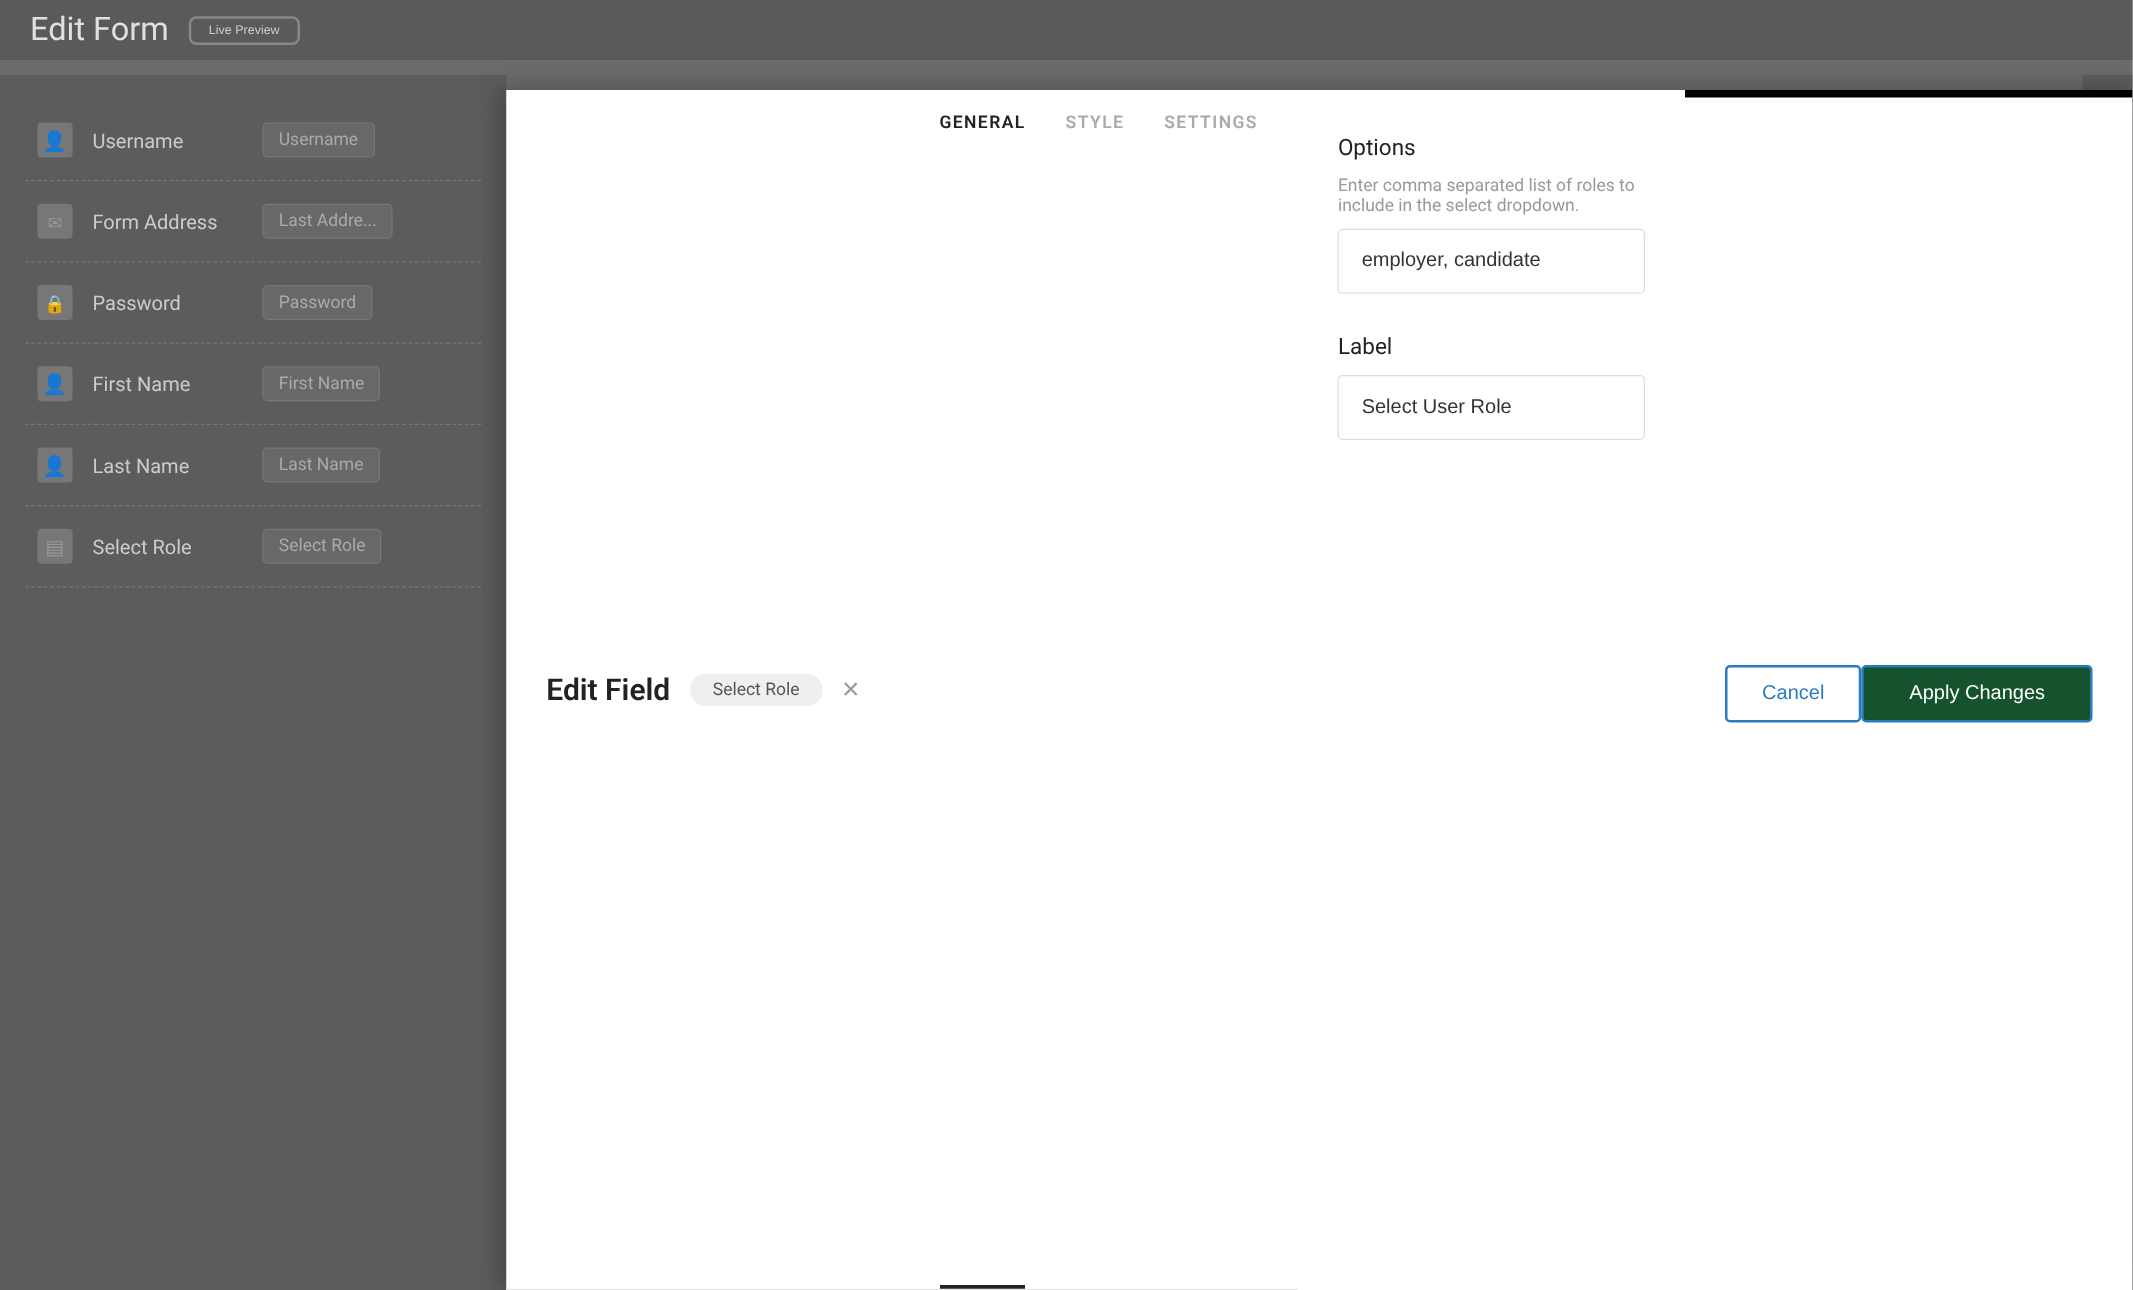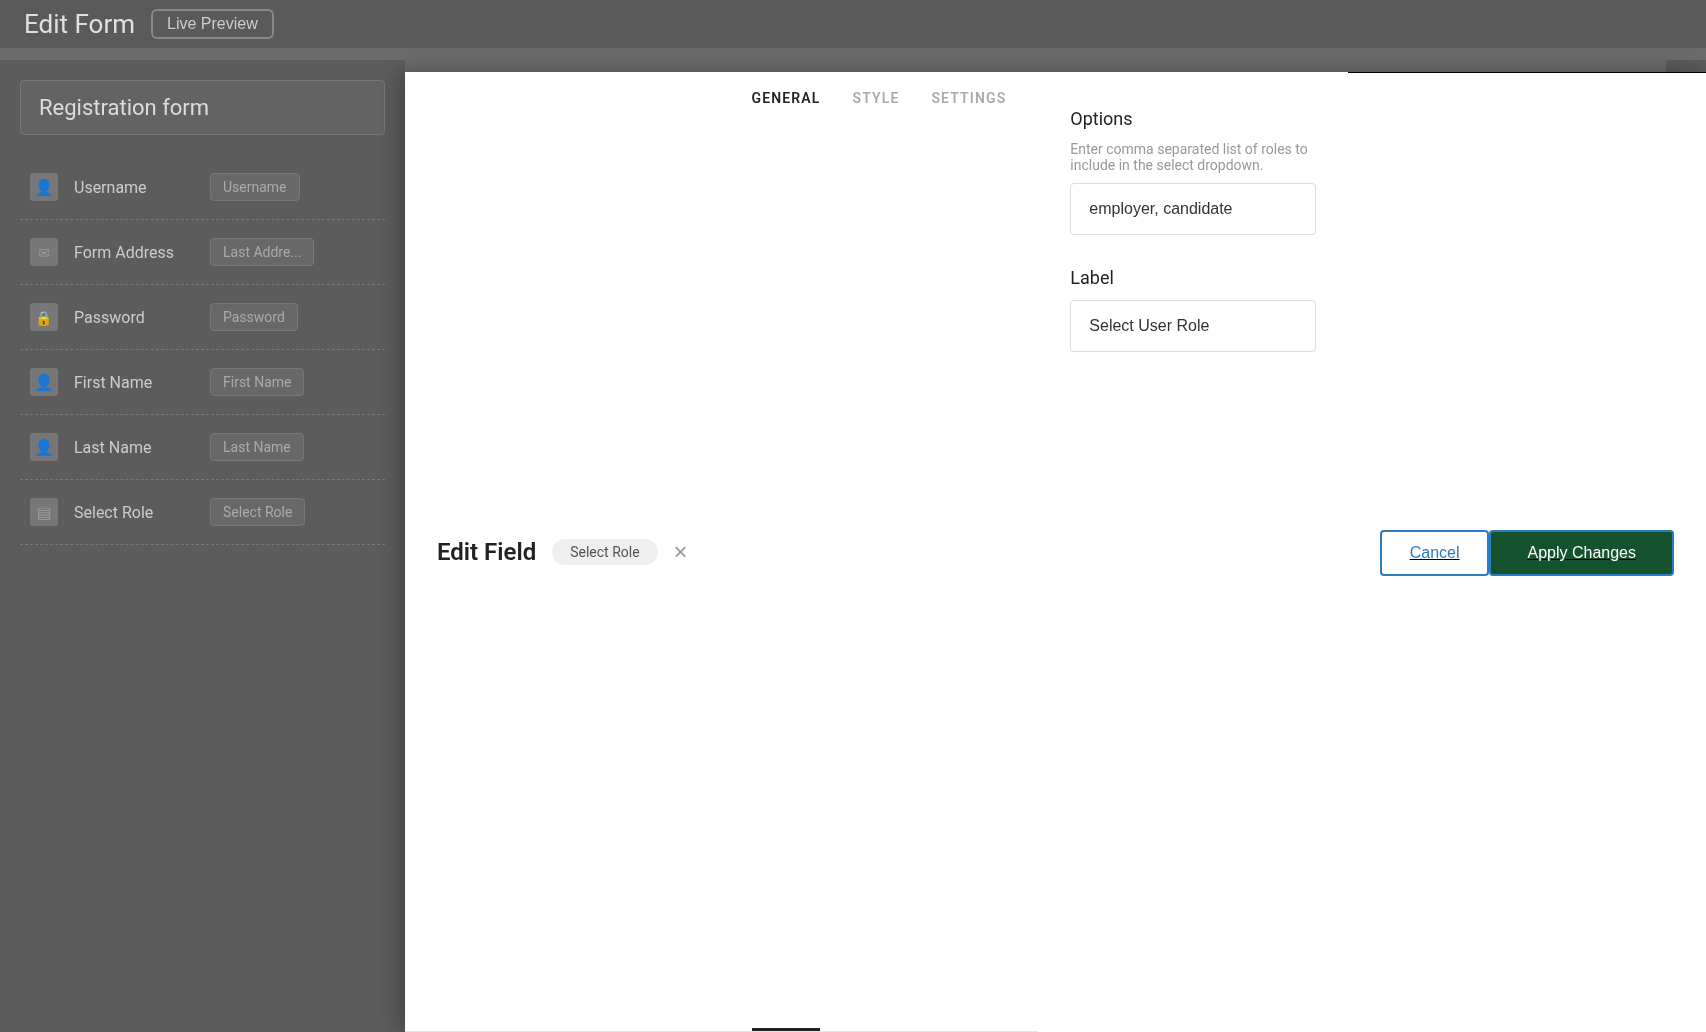--- a/index.html
+++ b/index.html
@@ -34,21 +34,21 @@
       color: #e0e0e0;
       font-size: 26px;
       font-weight: 400;
     }
 
     .bg-live-preview-btn {
       border: 2px solid #888;
       border-radius: 6px;
       padding: 4px 14px;
       color: #ccc;
-      font-size: 16px;
+      font-size: 10px;
       background: transparent;
     }
 
     .bg-content {
       position: absolute;
       top: 60px;
       left: 0;
       width: 405px;
       bottom: 0;
       background: #5c5c5c;
@@ -206,25 +206,24 @@
 
     .form-hint {
       font-size: 14px;
       color: #999;
       margin-bottom: 10px;
     }
 
     
     .modal-footer {
       padding: 24px 32px;
-      border-top: 1px solid #000000;
+      border-top: 6px solid #000000;
       display: flex;
       align-items: center;
       justify-content: space-between;
-      text-decoration: underline;
     }
 
     .btn-cancel {
       background: #fff;
       border: 2px solid #2b7bc4;
       color: #2b7bc4;
       border-radius: 4px;
       padding: 12px 28px;
       font-size: 16px;
       cursor: pointer;
@@ -283,21 +282,20 @@
 </head>
 <body>
 
 <div class="bg-page">
   <div class="bg-header">
     <span class="bg-title">Edit Form</span>
     <button class="bg-live-preview-btn">Live Preview</button>
   </div>
 
   <div class="bg-content">
-    <div class="bg-form-title">Registration form</div>
     <div class="bg-form-rows">
 
       <div class="bg-form-row">
         <div class="bg-form-row-icon">
           <span class="icon-user"></span>
         </div>
         <span class="bg-form-row-label">Username</span>
         <span class="bg-form-row-value">Username</span>
       </div>
 

